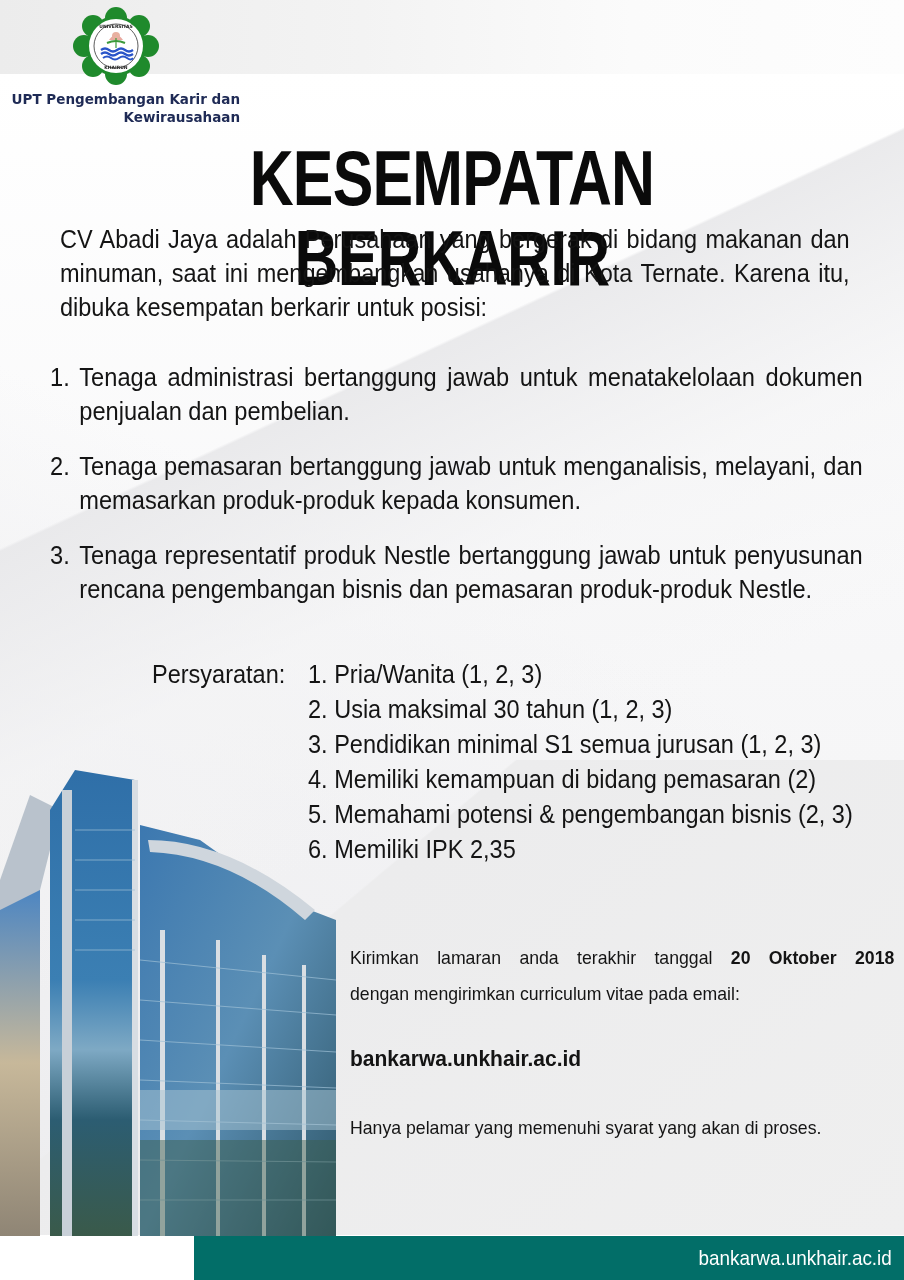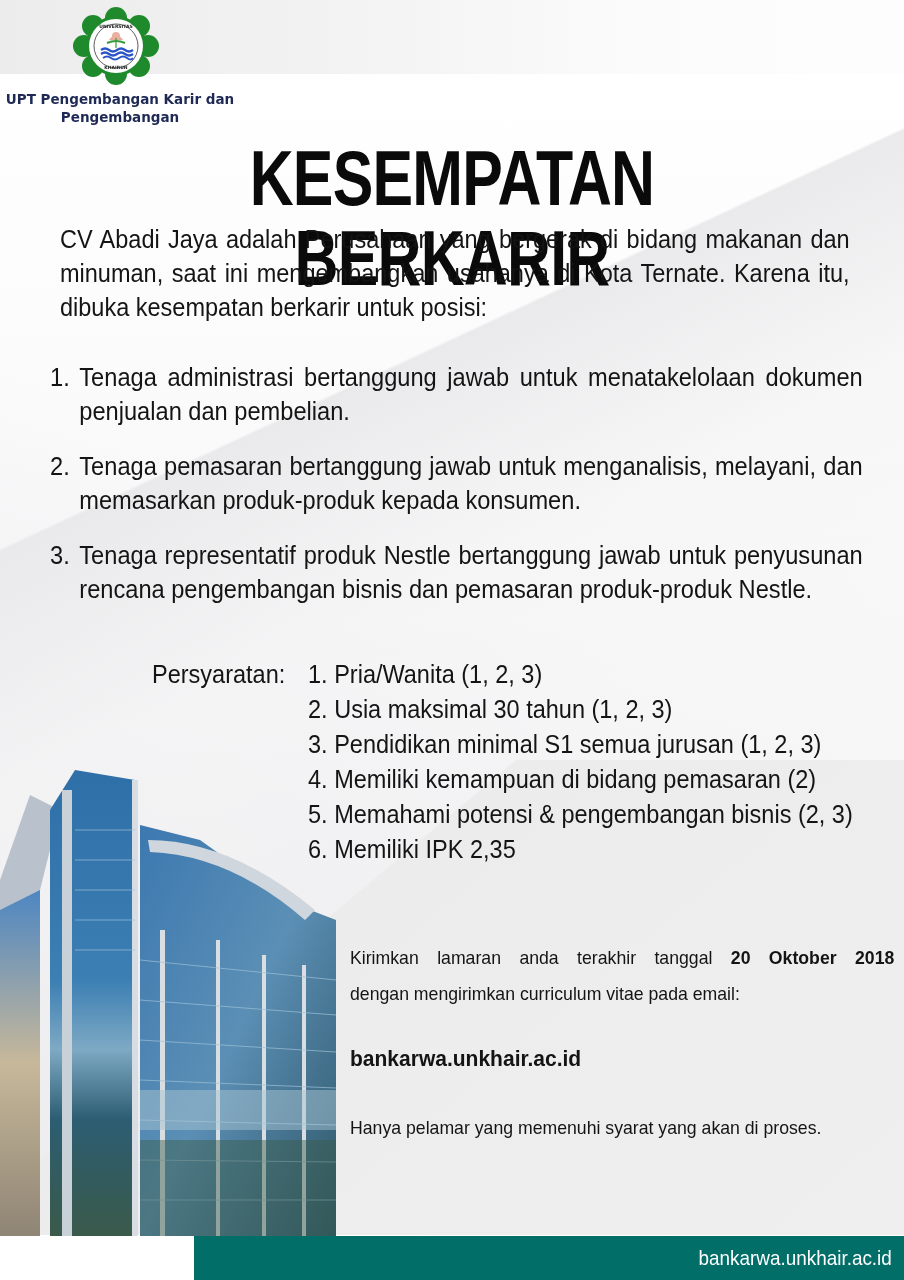--- a/index.html
+++ b/index.html
@@ -25,21 +25,21 @@
     position: absolute; left: 0; top: 760px; width: 904px; height: 475px;
     background: linear-gradient(140deg, rgba(255,255,255,0) 0%, rgba(255,255,255,0) 35%, rgba(236,236,237,1) 35.2%, #efefef 100%);
   }
 
   
   .logo {
     position: absolute; left: 73px; top: 6px; width: 86px; height: 80px;
   }
   .org-name {
     position: absolute; left: 0; top: 90px; width: 240px;
-    text-align: center;
+    text-align: right;
     font-family: "DejaVu Sans", sans-serif;
     font-weight: bold; font-size: 13.5px; line-height: 18px;
     color: #1e2a55;
   }
 
   .title {
     position: absolute; left: 0; top: 138px; width: 904px;
     text-align: center;
     font-weight: bold;
     font-size: 78px;
@@ -132,21 +132,21 @@
     <path d="M28 44 q4 -3 8 0 t8 0 t8 0 t8 0" stroke="#2a55c9" stroke-width="2.2" fill="none"></path>
     <path d="M28 48 q4 -3 8 0 t8 0 t8 0 t8 0" stroke="#2a55c9" stroke-width="2.2" fill="none"></path>
     <path d="M30 52 q4 -3 8 0 t8 0 t8 0 t6 0" stroke="#2a55c9" stroke-width="2" fill="none"></path>
     <text x="43" y="22" font-size="4.5" text-anchor="middle" font-family="DejaVu Sans, sans-serif" font-weight="bold" fill="#222">UNIVERSITAS</text>
     <text x="43" y="63" font-size="4.5" text-anchor="middle" font-family="DejaVu Sans, sans-serif" font-weight="bold" fill="#222">KHAIRUN</text>
   </svg>
 </div>
 
 <div class="org-name">
   <div>UPT Pengembangan Karir dan</div>
-  <div>Pengembangan</div>
+  <div>Kewirausahaan</div>
 </div>
 
 <h1 class="title">KESEMPATAN BERKARIR</h1>
 
 <p class="intro">CV Abadi Jaya adalah Perusahaan yang bergerak di bidang makanan dan minuman, saat ini mengembangkan usahanya di Kota Ternate. Karena itu, dibuka kesempatan berkarir untuk posisi:</p>
 
 <div class="positions">
   <div class="pos-item">
     <span class="pos-num">1.</span>
     <span class="pos-text">Tenaga administrasi bertanggung jawab untuk menatakelolaan dokumen penjualan dan pembelian.</span>

